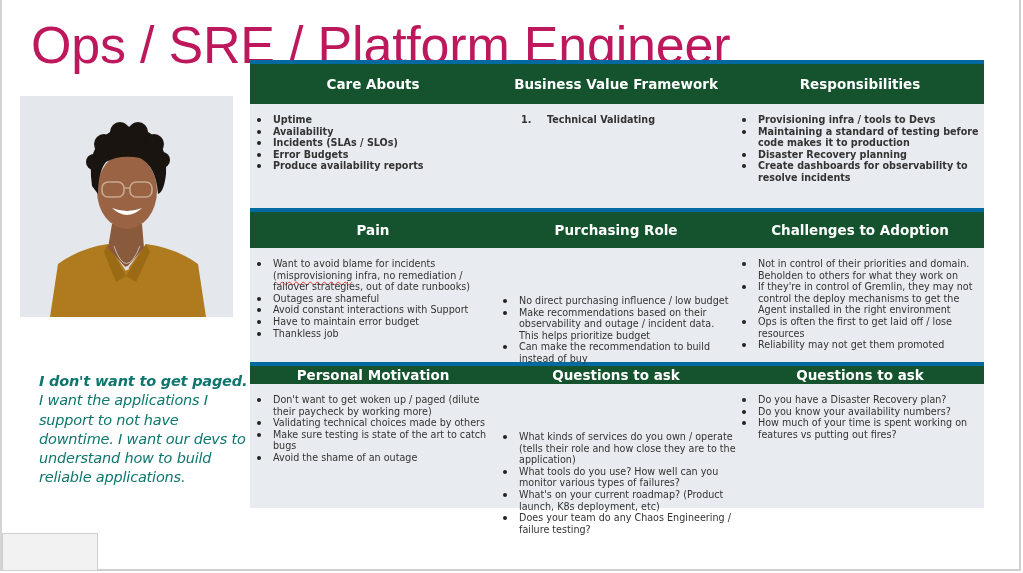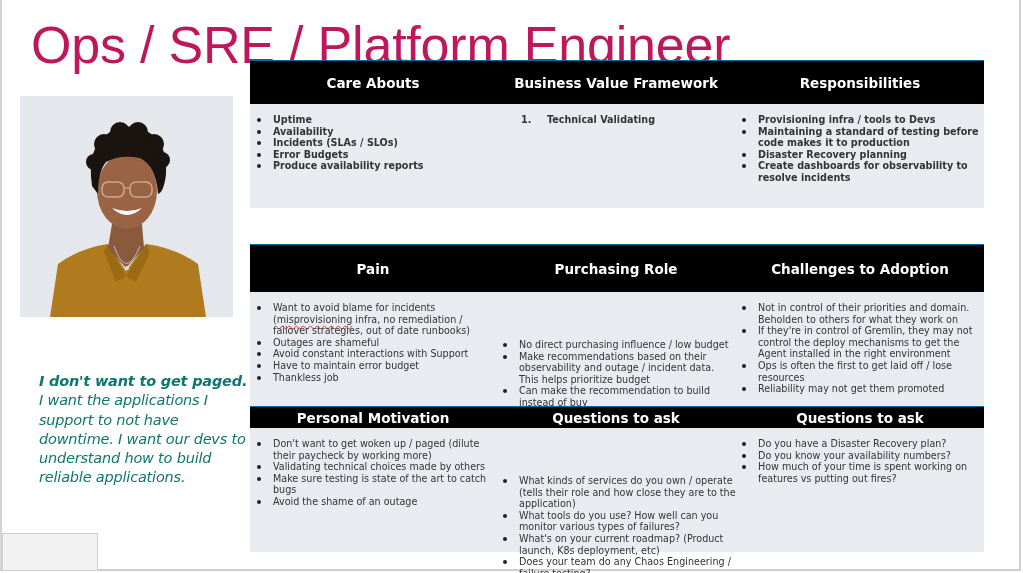--- a/index.html
+++ b/index.html
@@ -31,31 +31,31 @@
     .quote b { font-weight: bold; display: block; }
     .thumb {
       position: absolute; left: 2px; top: 533px; width: 96px; height: 38px;
       background: #f2f2f2; border: 1px solid #cfcfcf; box-sizing: border-box;
     }
     .grid {
       position: absolute; left: 250px; top: 60px; width: 734px;
     }
     .row { display: flex; }
     .hcell {
-      background: #000000; color: #ffffff; font-weight: bold;
+      background: #14532d; color: #ffffff; font-weight: bold;
       font-size: 13.5px; text-align: center; display: flex; align-items: center; justify-content: center;
-      box-sizing: border-box; border-top: 1px solid #0369a1;
+      box-sizing: border-box; border-top: 4px solid #0369a1;
     }
     .bcell {
       background: #e8ebef; box-sizing: border-box;
       font-size: 9.6px; line-height: 11.6px; color: #333;
       padding-top: 10px;
     }
     .c1 { width: 246px; } .c2 { width: 240px; } .c3 { width: 248px; }
-    .h1r { height: 44px; } .h2r { height: 48px; margin-top: 36px; } .h3r { height: 22px; }
+    .h1r { height: 44px; } .h2r { height: 40px; } .h3r { height: 22px; }
     .b1r { height: 104px; font-weight: bold; } .b2r { height: 114px; } .b3r { height: 124px; }
     ul.blist { margin: 0; padding: 0 0 0 22px; list-style: none; }
     ul.blist li { position: relative; padding-left: 0; }
     ul.blist li::before {
       content: ""; position: absolute; left: -16px; top: 4px; width: 4px; height: 4px;
       border-radius: 50%; background: #222;
     }
     .c1 ul.blist { padding-left: 23px; }
     .c2 ul.blist { padding-left: 23px; margin-top: 37px; }
     .c3 ul.blist { padding-left: 22px; }

